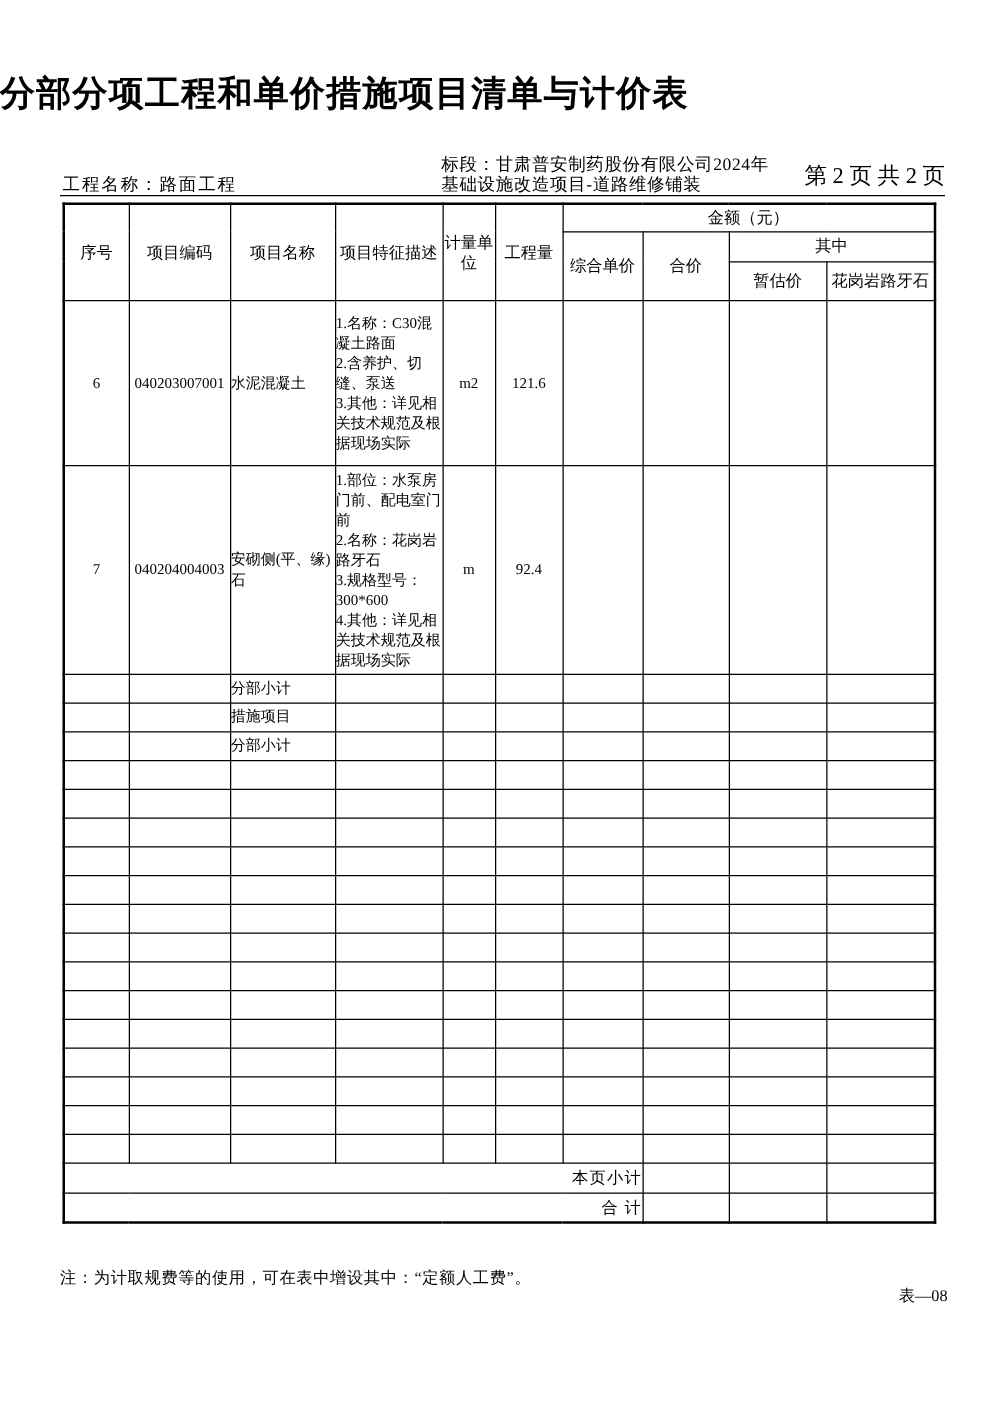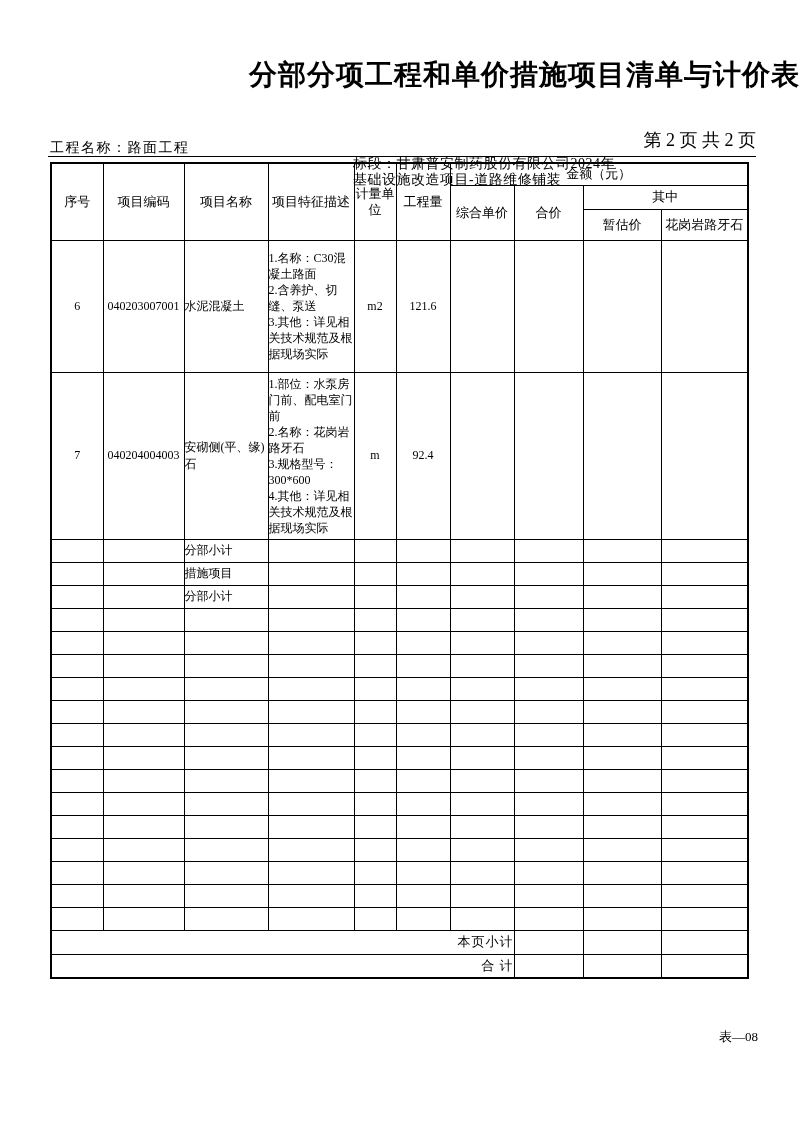--- a/index.html
+++ b/index.html
@@ -5,25 +5,25 @@
   html, body { margin: 0; padding: 0; }
   body {
     width: 800px; height: 1128px; background: #ffffff; color: #000000;
     font-family: "Liberation Serif", "DejaVu Serif", serif;
     -webkit-font-smoothing: antialiased;
   }
   .page { position: relative; width: 800px; height: 1128px; background: #ffffff; overflow: hidden; }
 
   .title {
     position: absolute; top: 56px; left: 0; width: 100%;
-    text-align: right; font-size: 28px; font-weight: bold; letter-spacing: 1px;
+    text-align: left; font-size: 28px; font-weight: bold; letter-spacing: 1px;
   }
 
   .info-project { position: absolute; left: 50px; top: 139px; font-size: 14px; letter-spacing: 1.5px; white-space: nowrap; }
-  .info-section { position: absolute; left: 353px; top: 125px; font-size: 14px; line-height: 15.5px; letter-spacing: 0.5px; white-space: nowrap; margin-top: 31px; }
+  .info-section { position: absolute; left: 353px; top: 125px; font-size: 14px; line-height: 15.5px; letter-spacing: 0.5px; white-space: nowrap; }
   .info-page { position: absolute; right: 44px; top: 128px; font-size: 18px; white-space: nowrap; }
   .info-rule { position: absolute; left: 48px; top: 156px; width: 708px; height: 1px; background: #000000; }
 
   table.main {
     position: absolute; left: 50px; top: 162px; width: 697px;
     border-collapse: collapse; table-layout: fixed;
     border: 2px solid #000000;
   }
   table.main th, table.main td {
     border: 1px solid #000000; padding: 0; overflow: hidden;
@@ -336,15 +336,16 @@
       </tr>
       <tr class="sum">
         <td colspan="7" class="sum-label">合    计</td>
         <td></td>
         <td></td>
         <td></td>
       </tr>
     </tbody>
   </table>
 
+  <div class="note">注：为计取规费等的使用，可在表中增设其中：“定额人工费”。</div>
   <div class="form-code">表—08</div>
 
 </div>
 
 </body></html>

